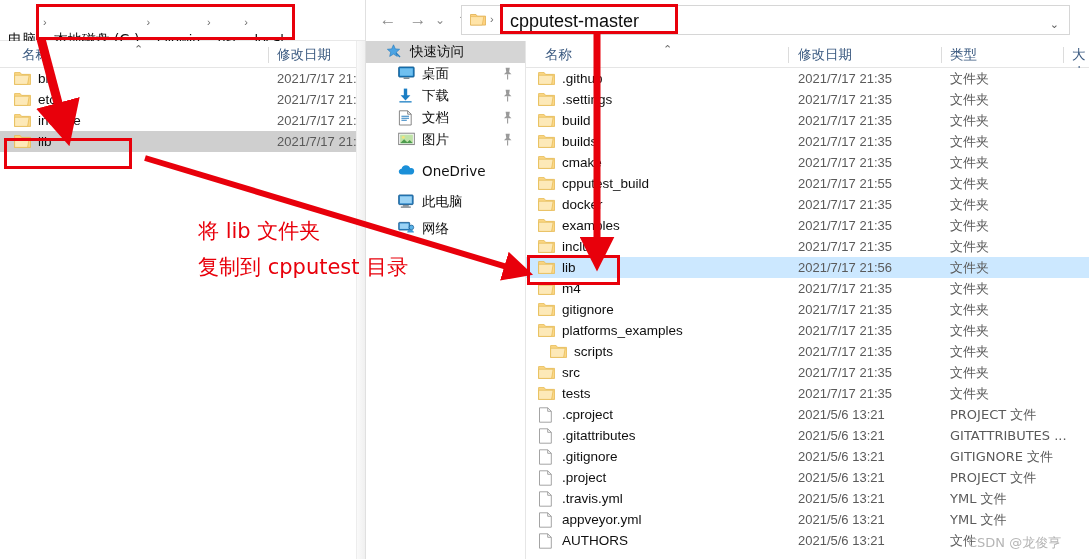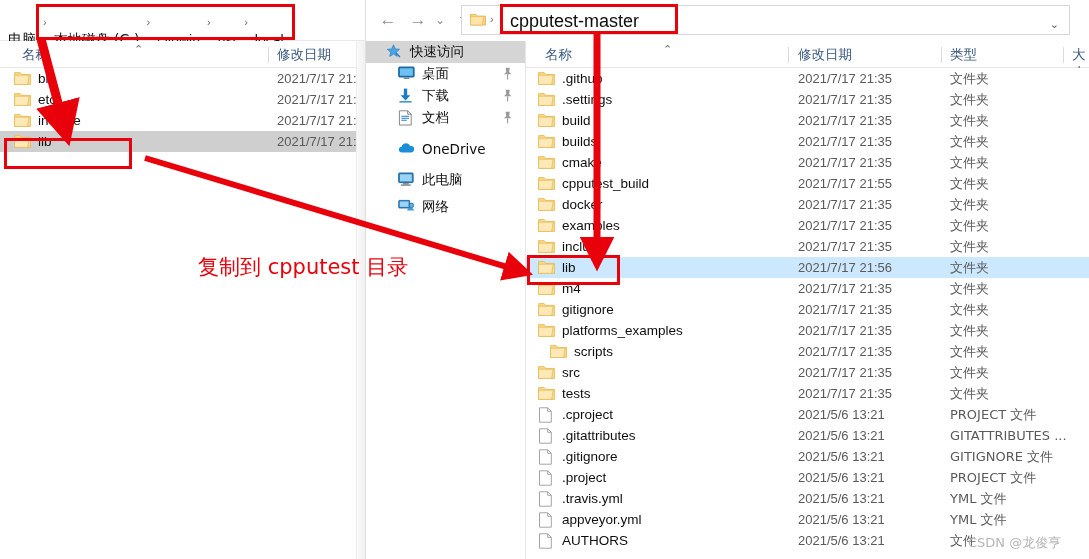--- a/index.html
+++ b/index.html
@@ -345,20 +345,33 @@
               <path d="M1.4 0.8h8.3l3.5 3.4v10.8H1.4z" fill="#ffffff" stroke="#7a7a7a" stroke-width="0.9"></path>
               <path d="M9.7 0.8v3.4h3.5" fill="none" stroke="#7a7a7a" stroke-width="0.9"></path>
               <path d="M3.4 6.2h7.6M3.4 8.2h7.6M3.4 10.2h5.4" stroke="#2a7fc0" stroke-width="1.1"></path>
             </svg></span>
           <span class="nlabel">文档</span>
           <span class="pin"><svg width="11" height="13" viewBox="0 0 11 13">
               <path d="M3.6 0.8h4.2l-.7 4.3 2.4 2.1H1.9l2.4-2.1z" fill="#9a9a9a"></path>
               <path d="M5.6 7.2v5.2" stroke="#9a9a9a" stroke-width="1.1"></path>
             </svg></span>
         </div>
+        <div class="nav-item" style="padding-left: 32px;">
+          <span class="nicon"><svg width="17" height="14" viewBox="0 0 17 14">
+              <rect x="0.7" y="1.2" width="15.6" height="11.4" fill="#ffffff" stroke="#7a7a7a" stroke-width="0.9"></rect>
+              <rect x="2.1" y="2.6" width="12.8" height="8.6" fill="#bfe3a8"></rect>
+              <circle cx="5.3" cy="5.3" r="1.4" fill="#f6e27a"></circle>
+              <path d="M2.1 11.2l4-4 3.2 3 2.4-2.2 3.2 3.2z" fill="#4e9c4e"></path>
+            </svg></span>
+          <span class="nlabel">图片</span>
+          <span class="pin"><svg width="11" height="13" viewBox="0 0 11 13">
+              <path d="M3.6 0.8h4.2l-.7 4.3 2.4 2.1H1.9l2.4-2.1z" fill="#9a9a9a"></path>
+              <path d="M5.6 7.2v5.2" stroke="#9a9a9a" stroke-width="1.1"></path>
+            </svg></span>
+        </div>
         <div class="nav-item" style="padding-left: 32px; margin-top: 9px;">
           <span class="nicon"><svg width="18" height="12" viewBox="0 0 18 12">
               <path d="M4.2 10.6c-2 0-3.4-1.3-3.4-3 0-1.6 1.2-2.8 2.8-2.9.4-2 2.2-3.4 4.3-3.4 2 0 3.7 1.2 4.3 3 .3-.1.6-.2 1-.2 1.7 0 3 1.3 3 3s-1.3 3.5-3 3.5z" fill="#1a8fd8"></path>
             </svg></span>
           <span class="nlabel">OneDrive</span>
         </div>
         <div class="nav-item" style="padding-left: 32px; margin-top: 9px;">
           <span class="nicon"><svg width="17" height="14" viewBox="0 0 17 14">
               <rect x="0.7" y="1" width="14.4" height="9.6" rx="0.8" fill="#2f86c7" stroke="#14598f" stroke-width="0.9"></rect>
               <rect x="2" y="2.3" width="11.8" height="7" fill="#9bd3f5"></rect>
@@ -659,18 +672,19 @@
       <line x1="145" y1="158" x2="517" y2="270" stroke="#e8000b" stroke-width="6" marker-end="url(#ah)"></line>
 
       <line x1="597" y1="32" x2="597" y2="252" stroke="#e8000b" stroke-width="7" marker-end="url(#ah)"></line>
     </svg>
 
     <div class="redbox" style="left:36px; top:4px; width:259px; height:36px;"></div>
     <div class="redbox" style="left:4px;  top:138px; width:128px; height:31px;"></div>
     <div class="redbox" style="left:500px; top:4px; width:178px; height:30px;"></div>
     <div class="redbox" style="left:527px; top:255px; width:93px; height:30px;"></div>
 
+    <div class="redtext" style="left:198px; top:216px;">将 lib 文件夹</div>
     <div class="redtext" style="left:198px; top:252px;">复制到 cpputest 目录</div>
 
     <div class="watermark" style="left:968px; top:534px;">CSDN @龙俊亨</div>
   </div>
 
 </div>
 
 </body></html>

